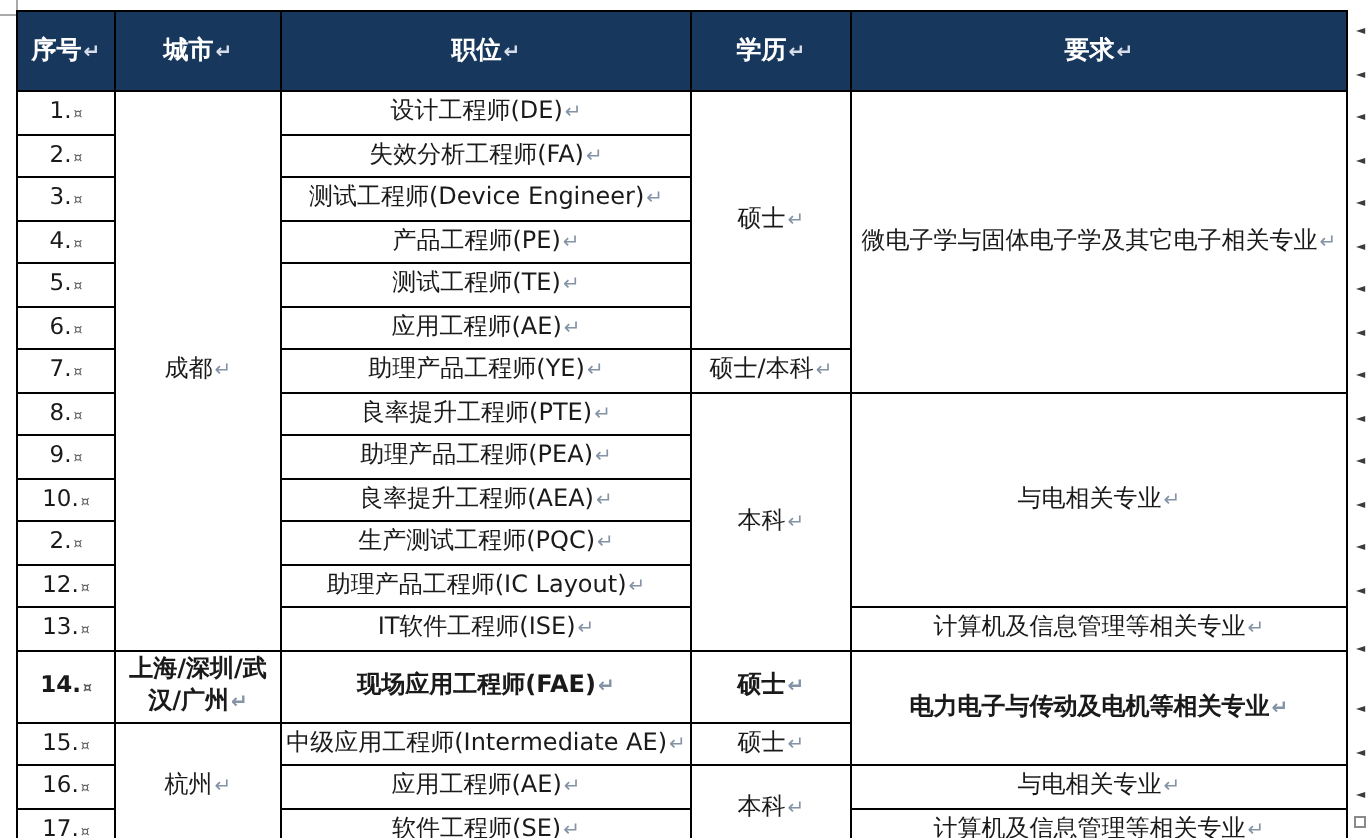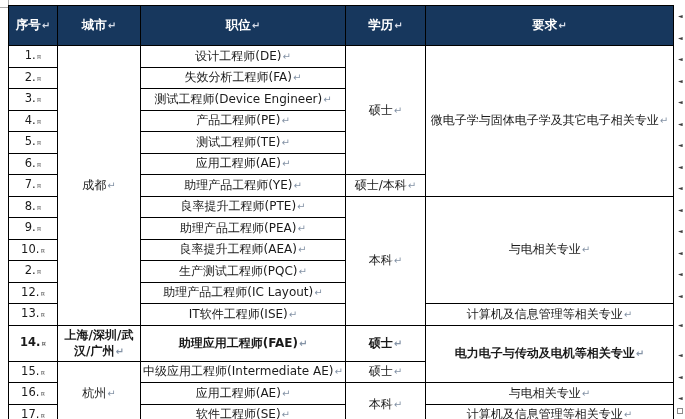--- a/index.html
+++ b/index.html
@@ -150,21 +150,21 @@
         <td><span class="t">助理产品工程师(IC Layout)</span><span class="pm">↵</span></td>
       </tr>
       <tr>
         <td class="num"><span class="t">13.</span><span class="cm">¤</span></td>
         <td><span class="t">IT软件工程师(ISE)</span><span class="pm">↵</span></td>
         <td><span class="t">计算机及信息管理等相关专业</span><span class="pm">↵</span></td>
       </tr>
       <tr class="tall">
         <td class="num"><span class="t">14.</span><span class="cm">¤</span></td>
         <td><span class="t">上海/深圳/武汉/广州</span><span class="pm">↵</span></td>
-        <td><span class="t">助理应用工程师(FAE)</span><span class="pm">↵</span></td>
+        <td><span class="t">现场应用工程师(FAE)</span><span class="pm">↵</span></td>
         <td><span class="t">硕士</span><span class="pm">↵</span></td>
         <td rowspan="2"><span class="t">电力电子与传动及电机等相关专业</span><span class="pm">↵</span></td>
       </tr>
       <tr>
         <td class="num"><span class="t">15.</span><span class="cm">¤</span></td>
         <td rowspan="3"><span class="t">杭州</span><span class="pm">↵</span></td>
         <td><span class="t">中级应用工程师(Intermediate AE)</span><span class="pm">↵</span></td>
         <td><span class="t">硕士</span><span class="pm">↵</span></td>
       </tr>
       <tr>

